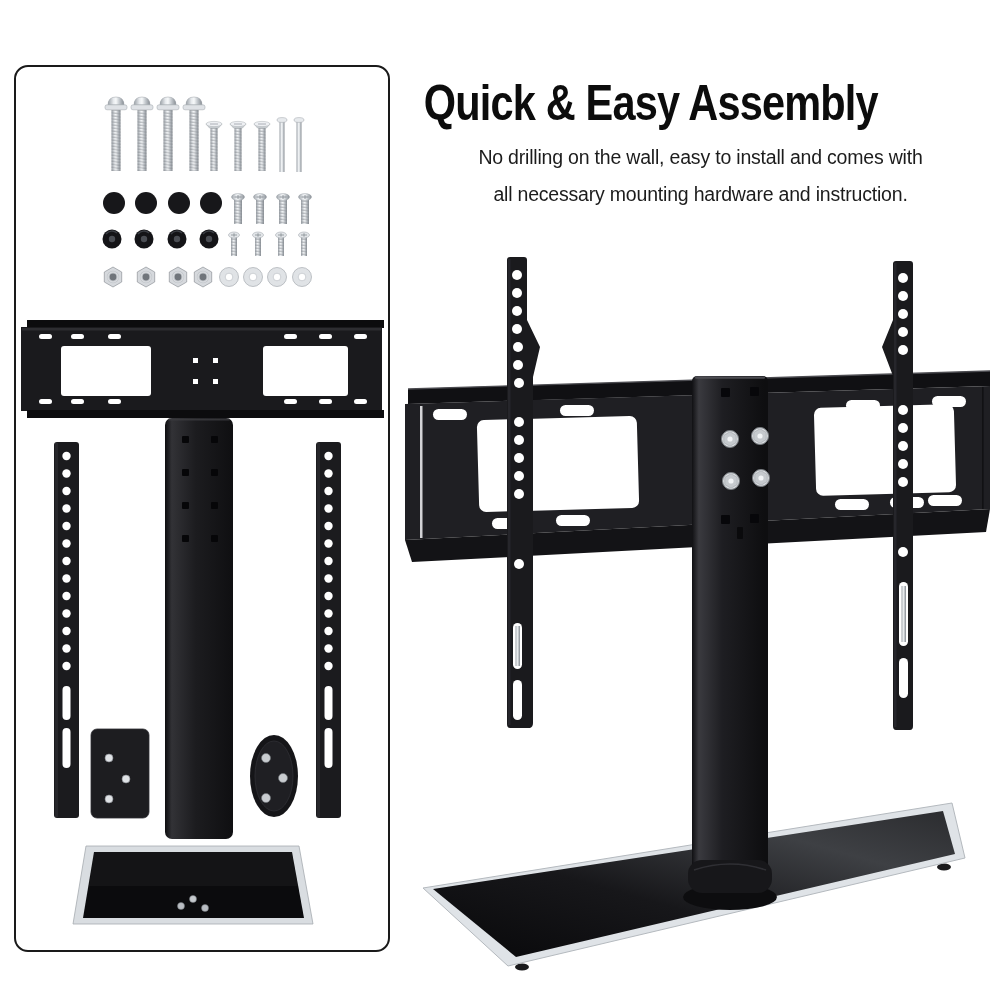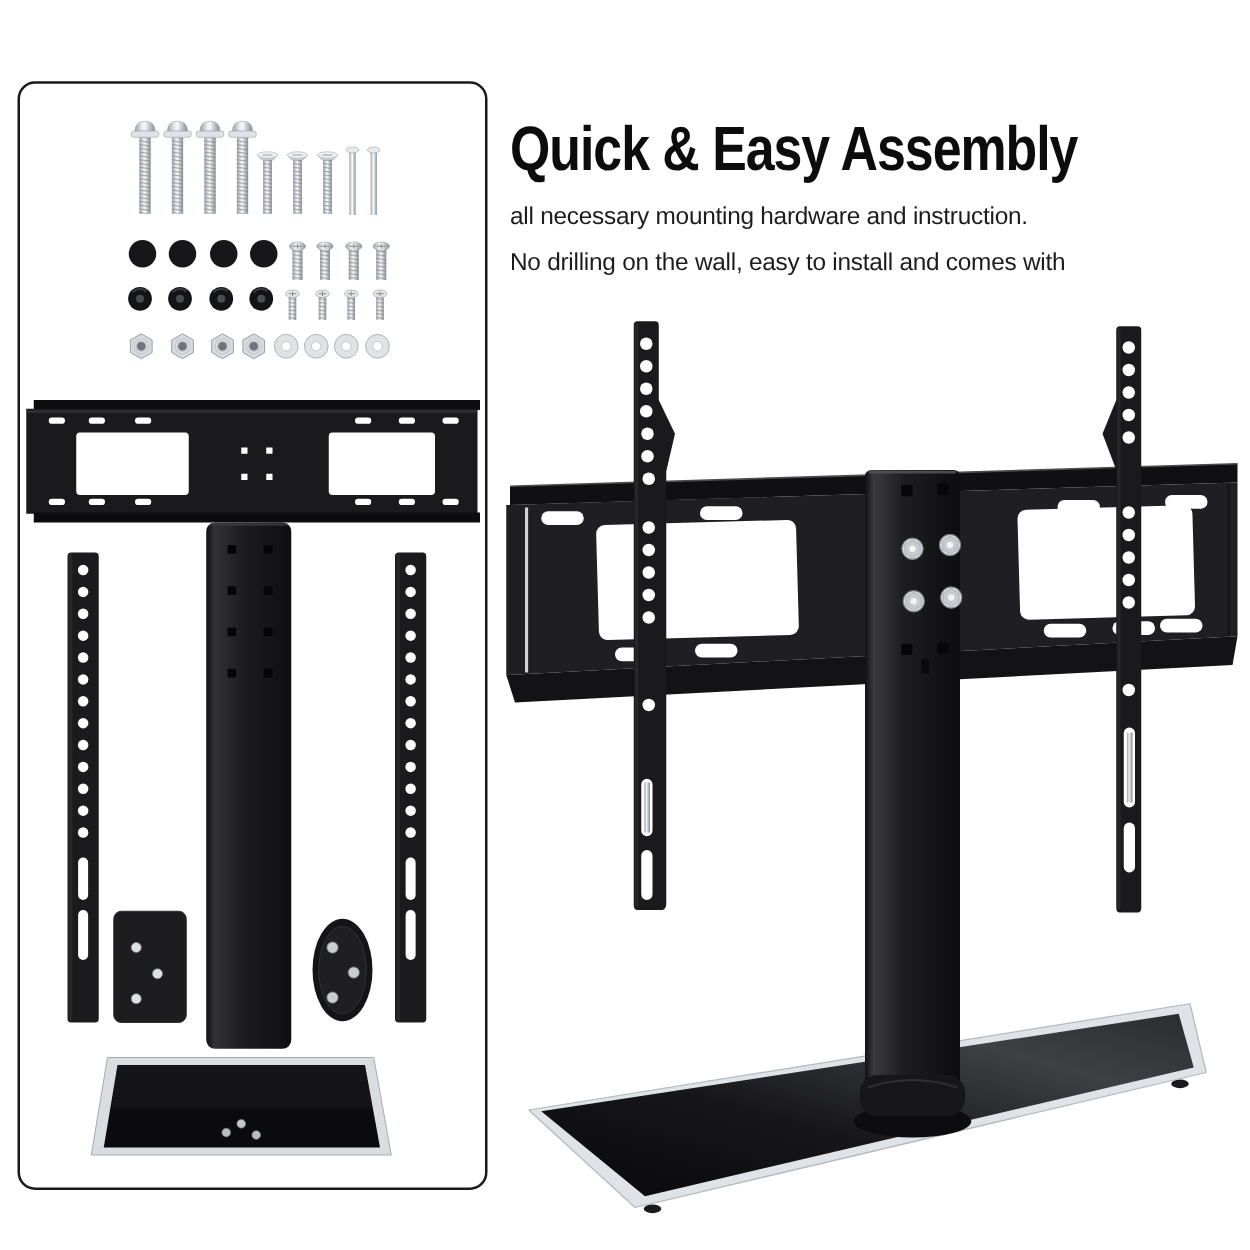--- a/index.html
+++ b/index.html
@@ -4,21 +4,21 @@
 <style>
   html,body{margin:0;padding:0;}
   body{width:1000px;height:1000px;background:#ffffff;position:relative;overflow:hidden;
        font-family:"Liberation Sans", sans-serif;}
   .canvas{position:absolute;inset:0;}
   
   .parts-panel{position:absolute;left:14px;top:65px;width:376px;height:887px;
        border:2px solid #1a1a1a;border-radius:14px;background:#ffffff;box-sizing:border-box;}
   .parts-panel svg{position:absolute;left:-1px;top:-1px;}
   
-  .headline{position:absolute;left:408px;top:92px;width:585px;}
+  .headline{position:absolute;left:408px;top:76px;width:585px;text-align:center;}
   .headline h1{margin:0;font-size:50px;font-weight:700;color:#0c0c0c;letter-spacing:-1px;
        white-space:nowrap;transform:scaleX(0.83);transform-origin:left top;line-height:54px;}
   .headline .desc{margin-top:9px;}
   .headline .desc p{margin:0;font-size:19.5px;letter-spacing:-0.2px;color:#1c1c1c;
        line-height:37px;white-space:nowrap;}
   
   .product{position:absolute;left:400px;top:230px;width:600px;height:760px;}
 </style>
 </head>
 <body>
@@ -216,22 +216,22 @@
         <circle cx="166" cy="840" r="3.5" fill="#b9bdc2" stroke="#6f7479" stroke-width="0.5"></circle>
         <circle cx="178" cy="833" r="3.5" fill="#c5c9cd" stroke="#6f7479" stroke-width="0.5"></circle>
         <circle cx="190" cy="842" r="3.5" fill="#b9bdc2" stroke="#6f7479" stroke-width="0.5"></circle>
       </g>
     </svg>
   </section>
 
   <section class="headline">
     <h1>Quick &amp; Easy Assembly</h1>
     <div class="desc">
+      <p>No drilling on the wall, easy to install and comes with</p>
       <p>all necessary mounting hardware and instruction.</p>
-      <p>No drilling on the wall, easy to install and comes with</p>
     </div>
   </section>
 
   <section class="product">
     <svg viewBox="0 0 600 760" width="600" height="760">
       <defs>
         <linearGradient id="m2" x1="0" y1="0" x2="1" y2="0">
           <stop offset="0" stop-color="#9aa0a6"></stop>
             <stop offset="0.4" stop-color="#eef1f3"></stop>
           <stop offset="0.6" stop-color="#cdd1d5"></stop>

